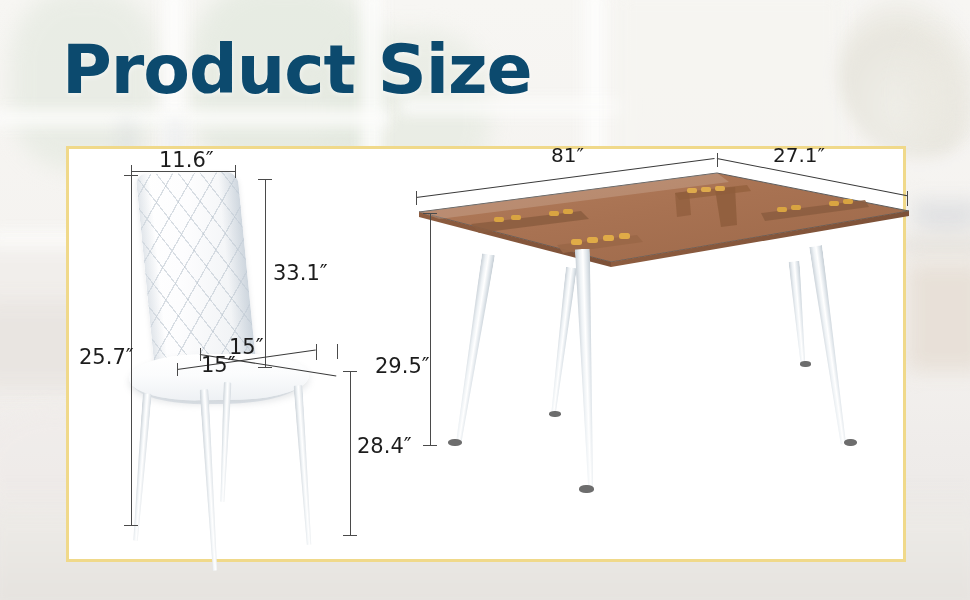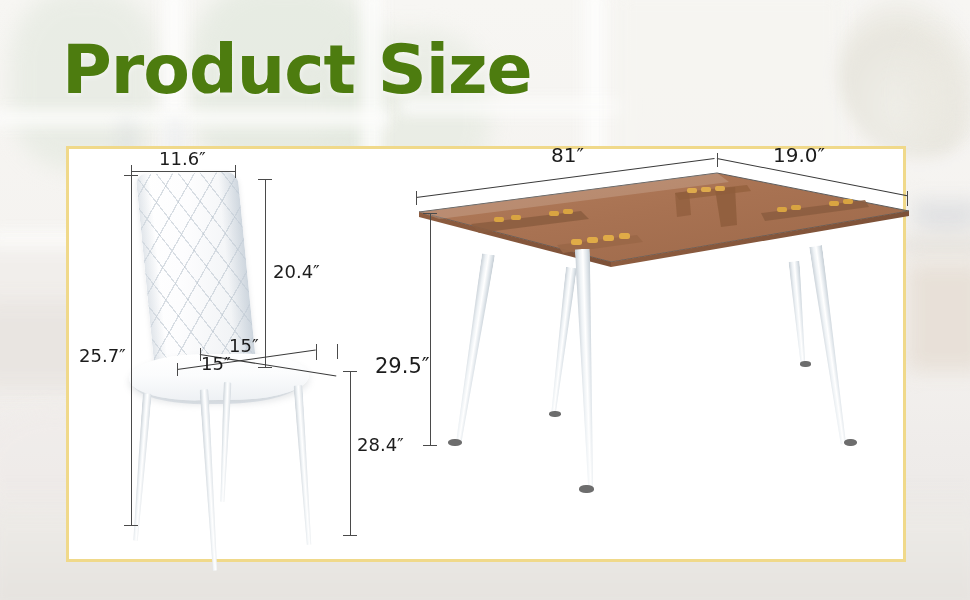--- a/index.html
+++ b/index.html
@@ -22,34 +22,34 @@
   .sofa{position:absolute;filter:blur(10px);opacity:.9;border-radius:16px;}
   .pampas{position:absolute;filter:blur(7px);opacity:.8;}
   .floor{position:absolute;left:0;right:0;bottom:0;height:120px;
     background:linear-gradient(180deg,rgba(236,233,229,0) 0%,#eceae6 40%,#e6e3df 100%);
     filter:blur(3px);}
 
   
   .title{
     position:absolute;left:62px;top:36px;
     font-size:68px;font-weight:bold;letter-spacing:-1px;
-    color:#4d7c0f;line-height:1;
+    color:#0c4a6e;line-height:1;
     font-family:"DejaVu Sans",sans-serif;
     text-shadow:0 2px 5px rgba(255,255,255,.55);
     white-space:nowrap;
   }
 
   
   .panel{
     position:absolute;left:66px;top:146px;width:840px;height:416px;
     background:#ffffff;border:3px solid #f0d98a;box-sizing:border-box;
   }
 
   
-  .dim-label{position:absolute;color:#1c1c1c;font-size:18px;
+  .dim-label{position:absolute;color:#1c1c1c;font-size:21px;
     font-family:"DejaVu Sans",sans-serif;white-space:nowrap;}
   .dline-h{position:absolute;height:1px;background:#4a4a4a;}
   .dline-v{position:absolute;width:1px;background:#4a4a4a;}
   .tick-v{position:absolute;width:1px;background:#4a4a4a;}
   .tick-h{position:absolute;height:1px;background:#4a4a4a;}
   .dline-rot{position:absolute;height:1px;background:#3a3a3a;transform-origin:0 0;}
 
   
   .chair{position:absolute;left:0;top:0;width:360px;height:416px;}
 
@@ -164,21 +164,21 @@
                   clip-path:polygon(0 0,100% 0,74% 100%,26% 100%);"></div>
 
       <div class="dline-h" style="left:62px;top:22px;width:104px;"></div>
       <div class="tick-v" style="left:62px;top:16px;height:13px;"></div>
       <div class="tick-v" style="left:166px;top:16px;height:13px;"></div>
       <div class="dim-label" style="left:90px;top:-1px;">11.6″</div>
 
       <div class="dline-v" style="left:196px;top:30px;height:188px;"></div>
       <div class="tick-h" style="left:189px;top:30px;width:14px;"></div>
       <div class="tick-h" style="left:189px;top:218px;width:14px;"></div>
-      <div class="dim-label" style="left:204px;top:112px;">20.4″</div>
+      <div class="dim-label" style="left:204px;top:112px;">33.1″</div>
 
       <div class="dline-v" style="left:62px;top:26px;height:350px;"></div>
       <div class="tick-h" style="left:55px;top:26px;width:14px;"></div>
       <div class="tick-h" style="left:55px;top:376px;width:14px;"></div>
       <div class="dim-label" style="left:10px;top:196px;">25.7″</div>
 
       <div class="dline-rot" style="left:131px;top:205px;width:138px;transform:rotate(9deg);"></div>
       <div class="tick-v" style="left:131px;top:199px;height:13px;"></div>
       <div class="tick-v" style="left:268px;top:195px;height:15px;"></div>
       <div class="dim-label" style="left:160px;top:186px;">15″</div>
@@ -272,21 +272,21 @@
       <div class="tfoot" style="left:445px;top:290px;width:13px;height:7px;"></div>
 
       <div class="dline-rot" style="left:17px;top:48px;width:301px;transform:rotate(-7.45deg);"></div>
       <div class="tick-v" style="left:17px;top:42px;height:14px;"></div>
       <div class="tick-v" style="left:318px;top:4px;height:14px;"></div>
       <div class="dim-label" style="left:152px;top:-6px;font-size:20px;">81″</div>
 
       <div class="dline-rot" style="left:318px;top:9px;width:194px;transform:rotate(11.1deg);"></div>
       <div class="tick-v" style="left:318px;top:4px;height:14px;"></div>
       <div class="tick-v" style="left:508px;top:42px;height:15px;"></div>
-      <div class="dim-label" style="left:374px;top:-6px;font-size:20px;">19.0″</div>
+      <div class="dim-label" style="left:374px;top:-6px;font-size:20px;">27.1″</div>
 
       <div class="dline-v" style="left:31px;top:64px;height:232px;"></div>
       <div class="tick-h" style="left:24px;top:64px;width:14px;"></div>
       <div class="tick-h" style="left:24px;top:296px;width:14px;"></div>
       <div class="dim-label" style="left:-24px;top:205px;font-size:21px;">29.5″</div>
     </div>
 
   </div>
 </div>
 

